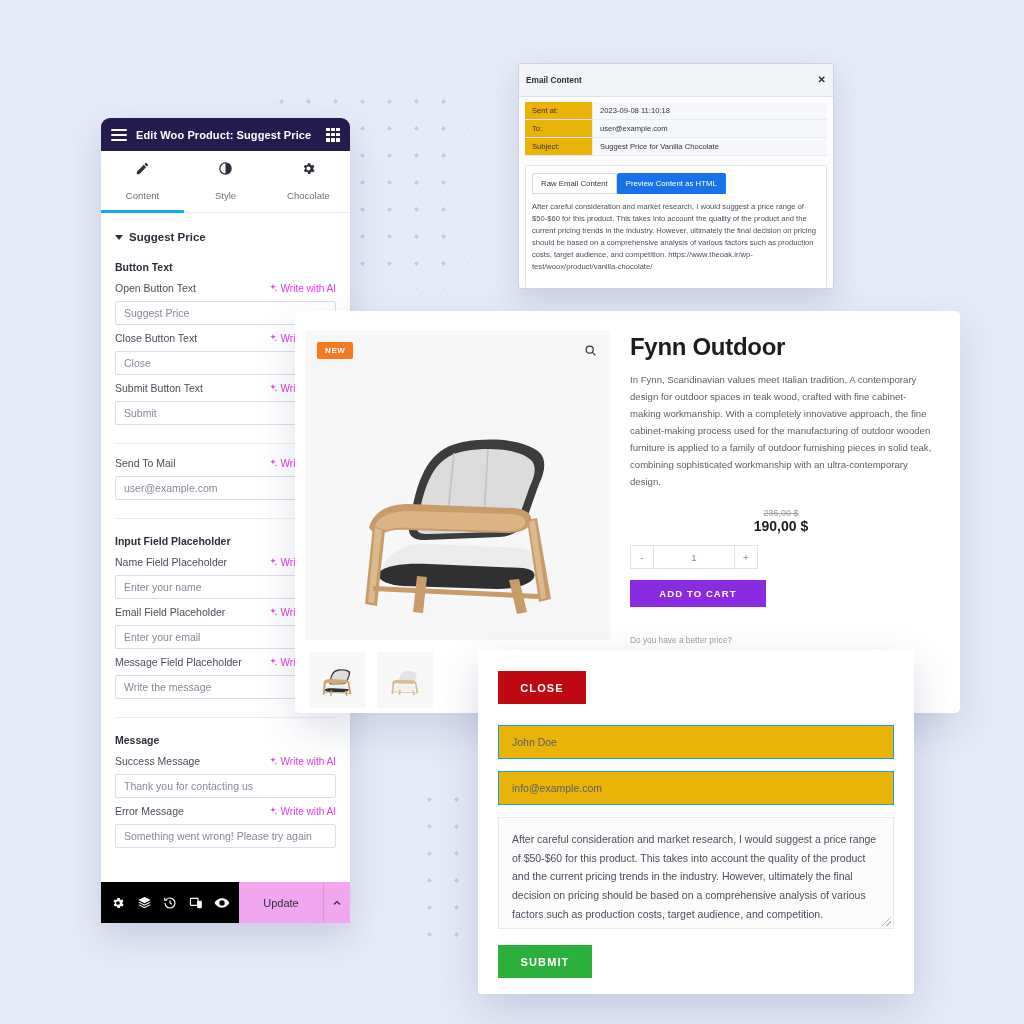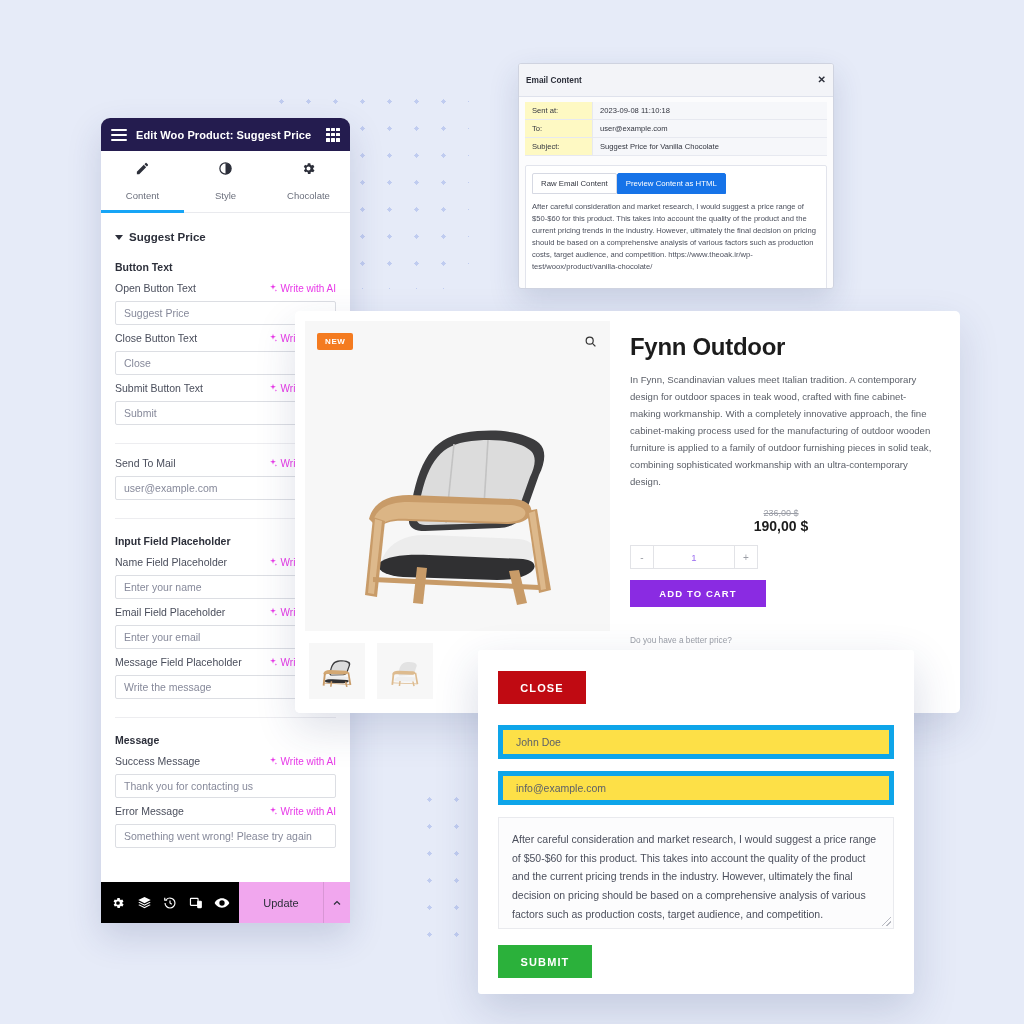--- a/index.html
+++ b/index.html
@@ -131,21 +131,21 @@
   }
   #email-titlebar {
     height: 33px; background: #f3f4f8; border-bottom: 1px solid #dfe2ec;
     display: flex; align-items: center; padding: 0 7px;
   }
   #email-titlebar .t { font-size: 8.3px; color: #2c2f3a; flex: 1; font-weight: bold; }
   #email-close { font-size: 10px; color: #2c2f3a; cursor: pointer; line-height: 1; font-weight: bold;}
   #email-meta { padding: 5px 6px 0; }
   .meta-row { display: flex; border-bottom: 1px solid #e7e9f0; }
   .meta-k {
-    width: 68px; background: #fef9c3; padding: 4px 7px; font-size: 7.6px;
+    width: 68px; background: #eab308; padding: 4px 7px; font-size: 7.6px;
     color: #32353f; border-right: 1px solid #e7e9f0;
   }
   .meta-v { flex: 1; background: #f6f7fa; padding: 4px 7px; font-size: 7.6px; color: #32353f; }
   #email-panel {
     margin: 9px 6px 6px; border: 1px solid #e2e4ec; border-radius: 2px;
     background: #fff; padding: 7px 6px 6px; height: 160px;
   }
   #email-tabs { display: flex; gap: 0; }
   .etabbtn {
     font-size: 7.8px; padding: 5px 8px; border: 1px solid #d6d9e3;
@@ -158,21 +158,21 @@
   }
 
   
   #product-card {
     position: absolute; left: 295px; top: 311px;
     width: 665px; height: 402px;
     background: #fff; border-radius: 5px;
     box-shadow: 0 16px 40px rgba(40,55,110,.15);
     display: flex; overflow: hidden;
   }
-  #gallery { width: 325px; position: relative; background: #fff; padding: 10px; }
+  #gallery { width: 325px; position: relative; background: #fff; padding: 10px; margin-top: 9px; }
   #main-img {
     position: relative; background: #f7f7f7; height: 310px; width: 100%;
     display: flex; align-items: flex-end; justify-content: center; overflow: hidden;
   }
   #new-badge {
     position: absolute; left: 12px; top: 12px; background: #f47b20; color: #fff;
     font-size: 8px; font-weight: bold; letter-spacing: .6px;
     padding: 4px 8px; border-radius: 2px;
   }
   #zoom-btn {
@@ -228,21 +228,21 @@
     box-shadow: 0 16px 44px rgba(40,55,110,.18);
     padding: 21px 20px;
   }
   #modal-close-btn {
     width: 88px; height: 33px; background: #c00a12; color: #fff;
     display: flex; align-items: center; justify-content: center;
     font-size: 11px; font-weight: bold; letter-spacing: 1.1px;
     cursor: pointer; margin-bottom: 21px;
   }
   .m-input {
-    height: 34px; border: 5px solid #0ea5e9; background: #fde047;
+    height: 34px; border: 1px solid #0ea5e9; background: #eab308;
     display: flex; align-items: center; padding: 0 13px;
     font-size: 10.5px; color: #5c6069; margin-bottom: 12px;
   }
   #m-textarea {
     border: 1px solid #e9eaee; background: #fcfcfd; padding: 12px 13px;
     font-size: 10.5px; line-height: 1.78; color: #4b4f5c;
     height: 112px; margin-bottom: 16px; position: relative;
   }
   #m-textarea .grip {
     position: absolute; right: 2px; bottom: 2px; width: 9px; height: 9px;

